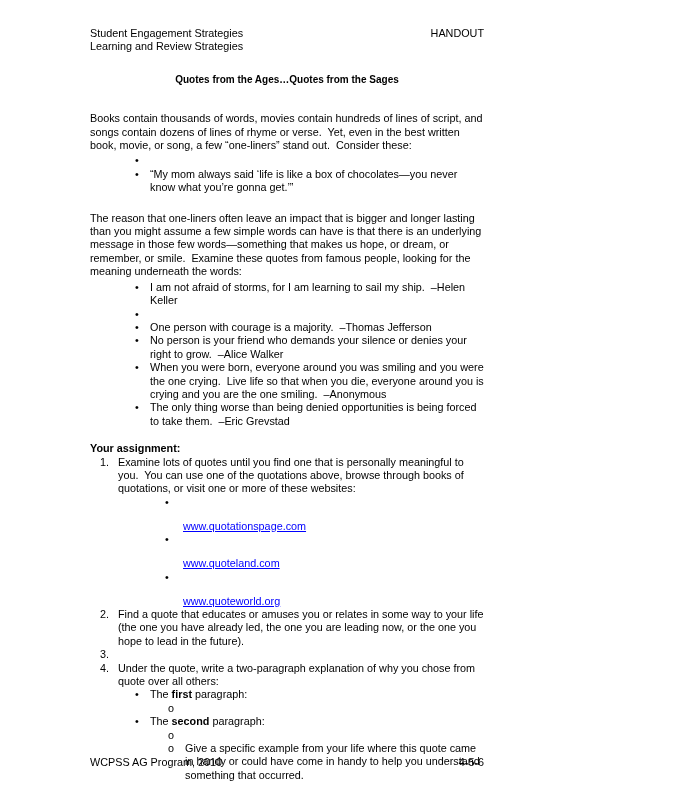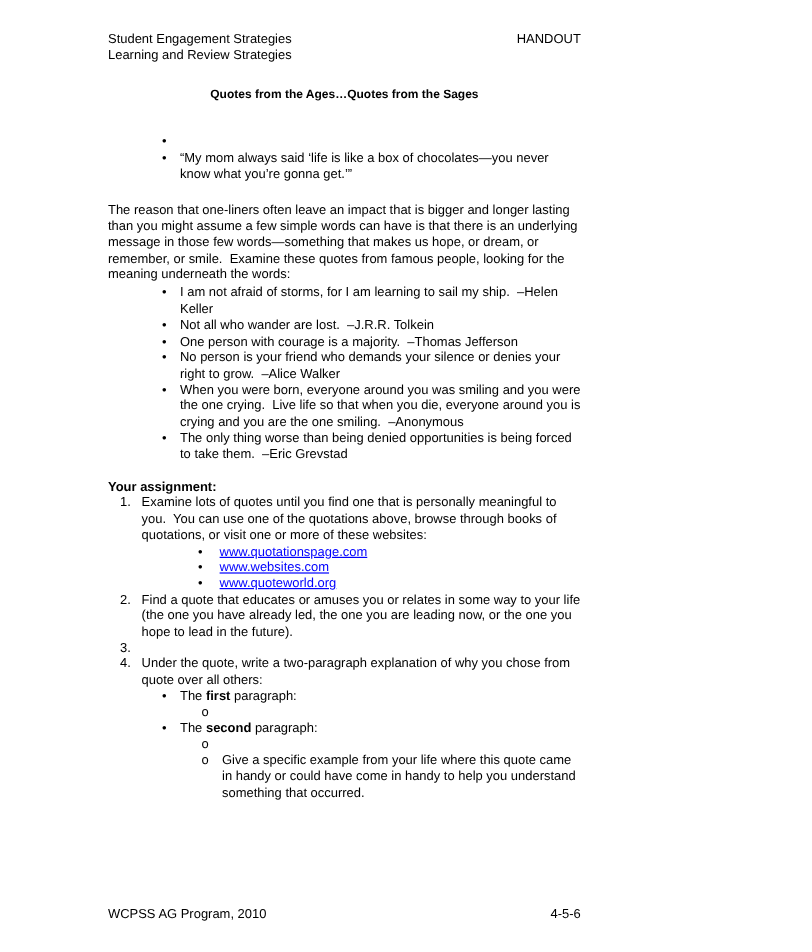--- a/index.html
+++ b/index.html
@@ -19,21 +19,21 @@
   .l1 { margin-left: 45px; }
   .intro-list { margin-bottom: 17px; }
   .quotes-list { margin-bottom: 14px; }
   .num-item { display: flex; align-items: flex-start; margin-left: 10px; }
   .num { flex: 0 0 18px; }
   .links-list { margin-left: 75px; }
   .links-list .marker { flex: 0 0 18px; }
   .sub-list { margin-left: 45px; }
   .subsub-list { margin-left: 78px; }
   .subsub-list .marker { flex: 0 0 17px; }
-  a.doclink { color: #0000ff; text-decoration: underline; cursor: pointer; }
+  a.doclink { color: #0000ff; text-decoration: underline; cursor: pointer; margin-top: 24px; }
   .bold { font-weight: bold; }
   .italic { font-style: italic; }
   .underline { text-decoration: underline; }
   .assignment-heading { font-weight: bold; }
   .footer-adapted { position: absolute; left: 90px; right: 87px; bottom: 62px; }
   .footer-line { position: absolute; left: 90px; right: 87px; bottom: 24px; display: flex; justify-content: space-between; }
 </style>
 </head>
 <body>
 
@@ -42,41 +42,41 @@
   <div class="header">
     <div>
       <div>Student Engagement Strategies</div>
       <div>Learning and Review Strategies</div>
     </div>
     <div>HANDOUT</div>
   </div>
 
   <div class="title">Quotes from the Ages…Quotes from the Sages</div>
 
+  <p class="p pre">Books contain thousands of words, movies contain hundreds of lines of script, and songs contain dozens of lines of rhyme or verse.  Yet, even in the best written book, movie, or song, a few “one-liners” stand out.  Consider these:</p>
 
   <div class="l1 intro-list">
     <div class="li">
       <span class="marker">•</span>
     </div>
     <div class="li">
       <span class="marker">•</span>
       <span class="pre">“My mom always said ‘life is like a box of chocolates—you never know what you’re gonna get.’”</span>
     </div>
   </div>
 
   <p class="p pre">The reason that one-liners often leave an impact that is bigger and longer lasting than you might assume a few simple words can have is that there is an underlying message in those few words—something that makes us hope, or dream, or remember, or smile.  Examine these quotes from famous people, looking for the meaning underneath the words:</p>
 
   <div class="l1 quotes-list">
     <div class="li">
       <span class="marker">•</span>
       <span class="pre">I am not afraid of storms, for I am learning to sail my ship.  –Helen Keller</span>
     </div>
     <div class="li">
       <span class="marker">•</span>
-      <span class="pre">Not all who wander are lost.  –J.R.R. Tolkein</span>
     </div>
     <div class="li">
       <span class="marker">•</span>
       <span class="pre">One person with courage is a majority.  –Thomas Jefferson</span>
     </div>
     <div class="li">
       <span class="marker">•</span>
       <span class="pre">No person is your friend who demands your silence or denies your right to grow.  –Alice Walker</span>
     </div>
     <div class="li">
@@ -96,21 +96,21 @@
     <span class="pre">Examine lots of quotes until you find one that is personally meaningful to you.  You can use one of the quotations above, browse through books of quotations, or visit one or more of these websites:</span>
   </div>
 
   <div class="links-list">
     <div class="li">
       <span class="marker">•</span>
       <a class="doclink">www.quotationspage.com</a>
     </div>
     <div class="li">
       <span class="marker">•</span>
-      <a class="doclink">www.websites.com</a>
+      <a class="doclink">www.quoteland.com</a>
     </div>
     <div class="li">
       <span class="marker">•</span>
       <a class="doclink">www.quoteworld.org</a>
     </div>
   </div>
 
   <div class="num-item">
     <span class="num">2.</span>
     <span class="pre">Find a quote that educates or amuses you or relates in some way to your life (the one you have already led, the one you are leading now, or the one you hope to lead in the future).</span>

